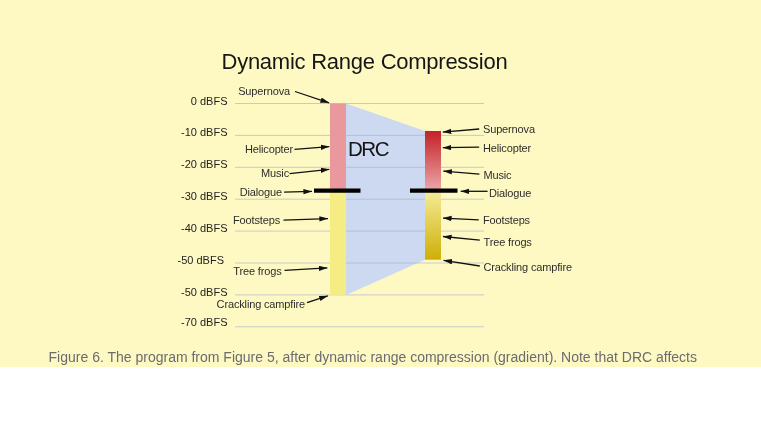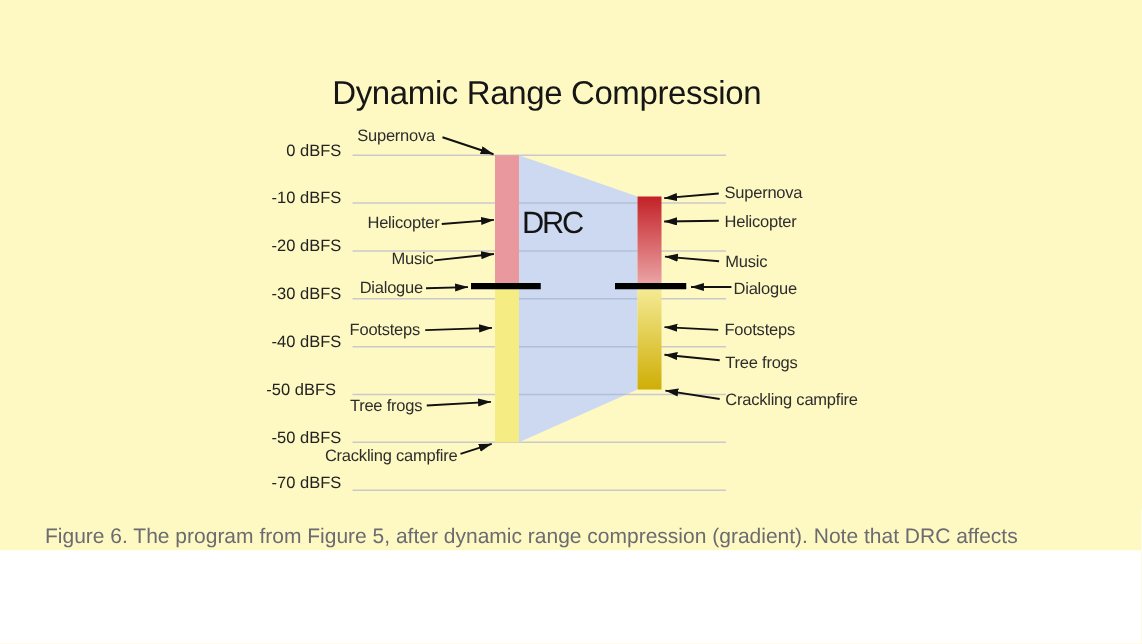--- a/index.html
+++ b/index.html
@@ -53,21 +53,21 @@
     font-size: 20.5px;
     letter-spacing: -1.5px;
     line-height: 27px;
     color: #141414;
   }
   .caption {
     position: absolute;
     left: 30px;
     top: 346px;
     width: 667px;
-    text-align: left;
+    text-align: right;
     font-size: 14px;
     line-height: 22px;
     color: #6b6b70;
   }
   .caption span { display: block; }
 </style>
 </head>
 <body>
 
 <div class="canvas">

